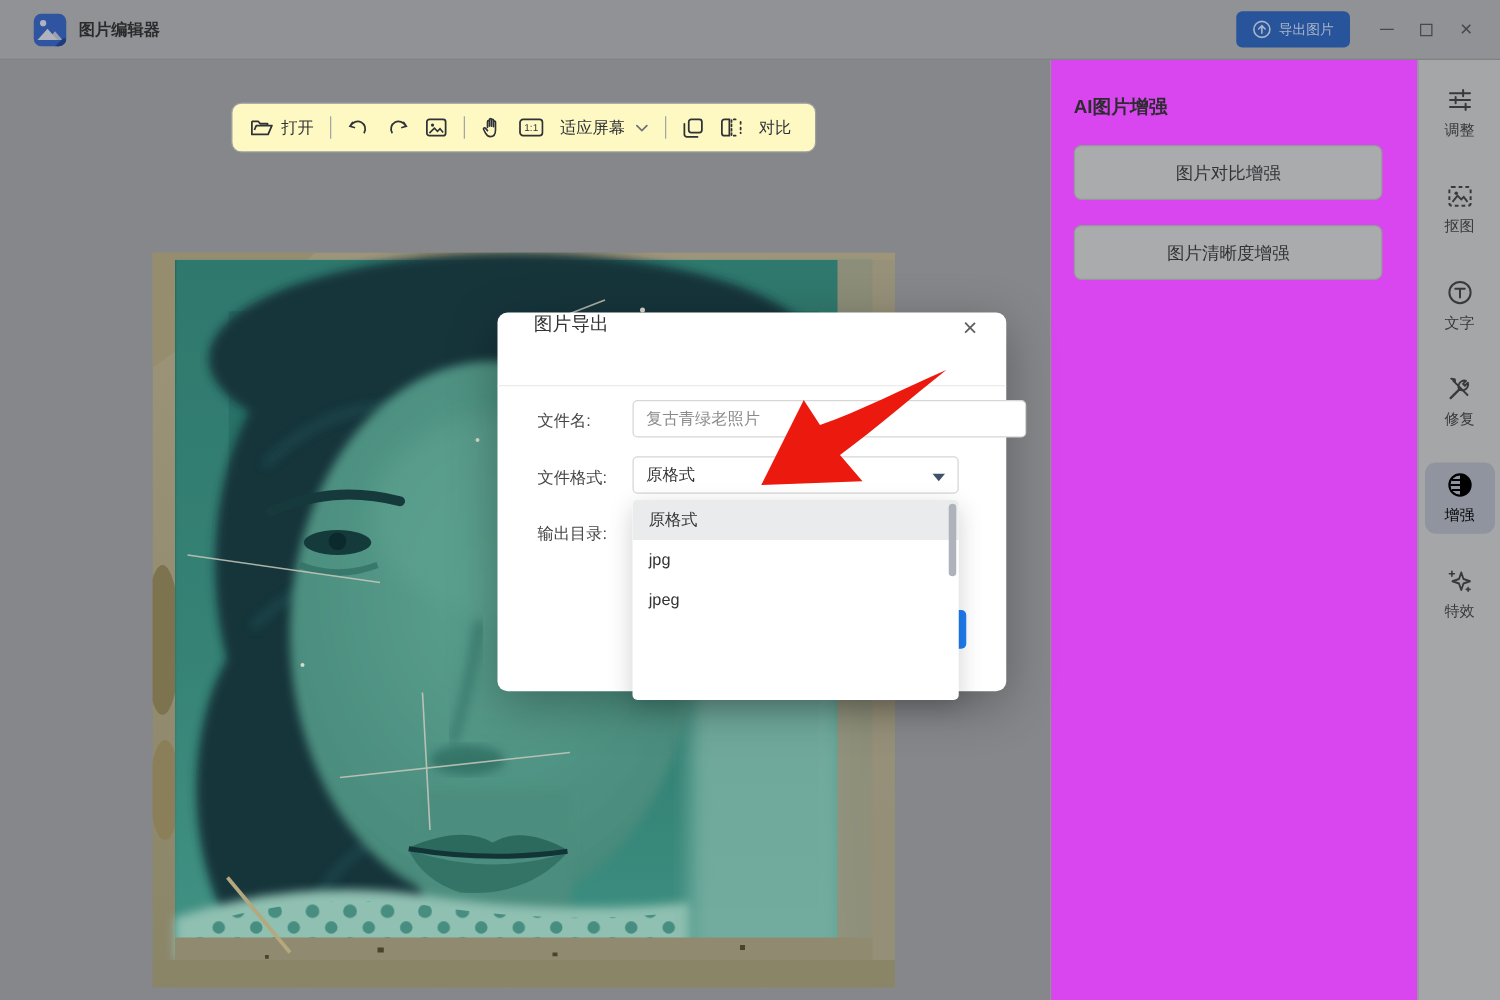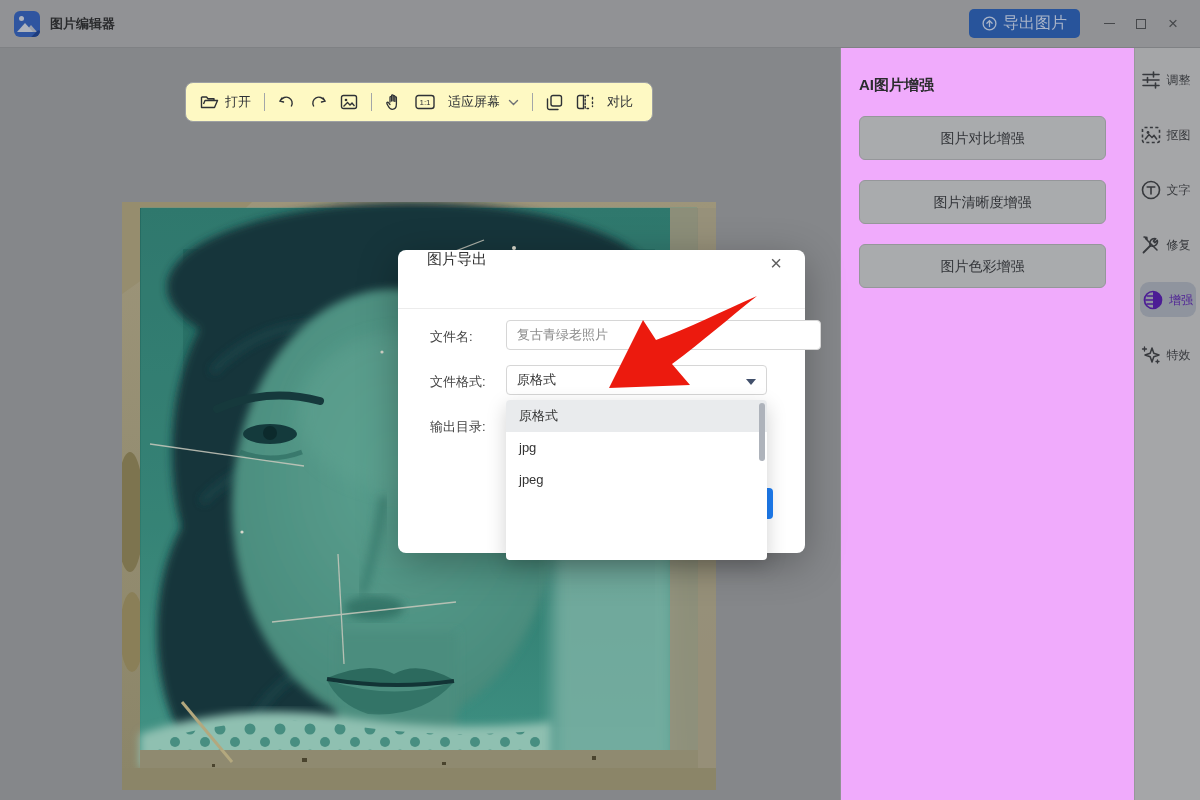--- a/index.html
+++ b/index.html
@@ -1,33 +1,33 @@
 <!DOCTYPE html>
 <html><head>
 <meta charset="utf-8">
 <style>
   * { box-sizing: border-box; margin: 0; padding: 0; }
   html,body { width:1200px; height:800px; overflow:hidden; }
   body { font-family:"Liberation Sans","DejaVu Sans",sans-serif; position:relative; background:#85878a; }
 
   
   .titlebar { position:absolute; left:0; top:0; width:1200px; height:48px; background:#919295;
-              border-bottom:1px solid #7f8184; display:flex; align-items:center; z-index:2; }
+              border-bottom:1px solid #7f8184; display:flex; align-items:center; z-index:2;padding-left:13px; }
   .logo { width:26px; height:26px; margin-left:14px; border-radius:6px; background:#2f55a0; position:relative; overflow:hidden; }
   .logo .dot { position:absolute; left:5px; top:5px; width:5px; height:5px; border-radius:50%; background:#aeb3bd; }
   .logo .mtn { position:absolute; left:3px; bottom:5px; width:0; height:0;
                border-left:8px solid transparent; border-right:8px solid transparent; border-bottom:9px solid #aeb3bd; }
   .logo .mtn2 { position:absolute; left:11px; bottom:5px; width:0; height:0;
                border-left:6px solid transparent; border-right:6px solid transparent; border-bottom:7px solid #9aa0ac; }
   .logo .pen { position:absolute; right:-2px; bottom:-1px; width:14px; height:4px; background:#1d3c7d;
                transform:rotate(-45deg); border-radius:2px; }
   .app-title { margin-left:10px; font-size:13px; font-weight:600; color:#2a2b2d; }
 
   .export-btn { margin-left:auto; height:29px; padding:0 13px; background:#28549b; border:none; border-radius:5px;
-                color:#a9b4c8; font-size:16px; display:flex; align-items:center; gap:6px; cursor:pointer; }
+                color:#a9b4c8; font-size:11px; display:flex; align-items:center; gap:6px; cursor:pointer; }
   .win-controls { display:flex; align-items:center; gap:10px; margin:0 16px 0 18px; }
   .win-btn { width:22px; height:22px; display:flex; align-items:center; justify-content:center; color:#46484b; cursor:pointer; }
   .wb-min { width:11px; height:0; border-top:1.6px solid #46484b; display:block; }
   .wb-max { width:10px; height:10px; border:1.6px solid #46484b; display:block; }
   .wb-close { font-size:17px; line-height:1; }
 
   
   .workspace { position:absolute; left:0; top:48px; width:840px; height:752px; background:#85878a; }
 
   .toolbar { position:absolute; left:185px; top:34px; width:468px; height:40px; background:#fef9c3;
@@ -35,35 +35,35 @@
              color:#2f3236; font-size:13px; }
   .tb-item { display:flex; align-items:center; gap:6px; cursor:pointer; color:#2f3236; }
   .tb-item svg { display:block; }
   .tb-div { width:1px; height:18px; background:#a3a6a9; }
   .tb-chevron { margin-left:2px; }
 
   
   .photo { position:absolute; left:122px; top:154px; width:594px; height:588px; }
 
   
-  .right-panel { position:absolute; left:840px; top:48px; width:294px; height:752px; background:#f0abfc;
+  .right-panel { position:absolute; left:840px; top:48px; width:294px; height:752px; background:#d946ef;
                  border-left:1px solid #919395; padding:28px 22px 0 18px; }
   .rp-heading { font-size:15px; font-weight:700; color:#2b2c2e; }
   .rp-btn { display:block; width:247px; height:44px; margin-top:20px; background:#a9abad; border:1px solid #95979a;
             border-radius:6px; font-size:14px; color:#323438; text-align:center; line-height:42px; cursor:pointer; }
   .rp-btn:first-of-type { margin-top:21px; }
 
   
   .sidenav { position:absolute; left:1134px; top:48px; width:66px; height:752px; background:#a5a6a8;
              border-left:1px solid #97989a; display:flex; flex-direction:column; align-items:center;
              padding-top:14px; gap:20px; }
-  .sn-item { width:56px; border-radius:9px; padding:7px 0 6px; display:flex; align-items:center;
+  .sn-item { width:56px; border-radius:9px; padding:7px 0 6px; display:flex; flex-direction:column; align-items:center;
              gap:5px; color:#37393d; font-size:12px; cursor:pointer; }
   .sn-item svg { display:block; }
-  .sn-item.active { background:#8f949e; color:#4c1d95;justify-content:center; }
+  .sn-item.active { background:#8f949e; color:#000000;justify-content:center; }
 
   
   .modal { position:absolute; left:398px; top:250px; width:407px; height:303px; background:#ffffff; border-radius:8px;
            box-shadow:0 10px 40px rgba(0,0,0,0.30); z-index:10; }
   .modal-header { height:59px; border-bottom:1px solid #ececec; display:flex; align-items:flex-start; }
   .modal-title { margin-left:29px; font-size:15px; font-weight:500; color:#333; }
   .modal-close { margin-left:auto; margin-right:16px; width:26px; height:26px; display:flex; align-items:center;
                  justify-content:center; font-size:20px; color:#5f5f5f; cursor:pointer; font-weight:300; }
   .m-label { position:absolute; left:32px; font-size:13px; color:#454545; }
   .m-input { position:absolute; left:108px; width:315px; height:30px; border:1px solid #d6d6d6; border-radius:4px;
@@ -279,21 +279,20 @@
         <circle cx="260" cy="150" r="1.6"></circle>
         <circle cx="420" cy="300" r="1.6"></circle>
     </g>
   </svg>
 </div>
 
 <div class="right-panel">
   <div class="rp-heading">AI图片增强</div>
   <button class="rp-btn">图片对比增强</button>
   <button class="rp-btn">图片清晰度增强</button>
-  <button class="rp-btn">图片色彩增强</button>
 </div>
 
 <div class="sidenav">
   <div class="sn-item">
     <svg width="22" height="22" viewBox="0 0 22 22">
       <g stroke="currentColor" stroke-width="1.6" stroke-linecap="round" fill="none">
         <path d="M3 5.5 H19 M3 11 H19 M3 16.5 H19"></path>
         <path d="M13.5 3 V8 M7.5 8.5 V13.5 M15.5 14 V19"></path>
       </g>
     </svg>

